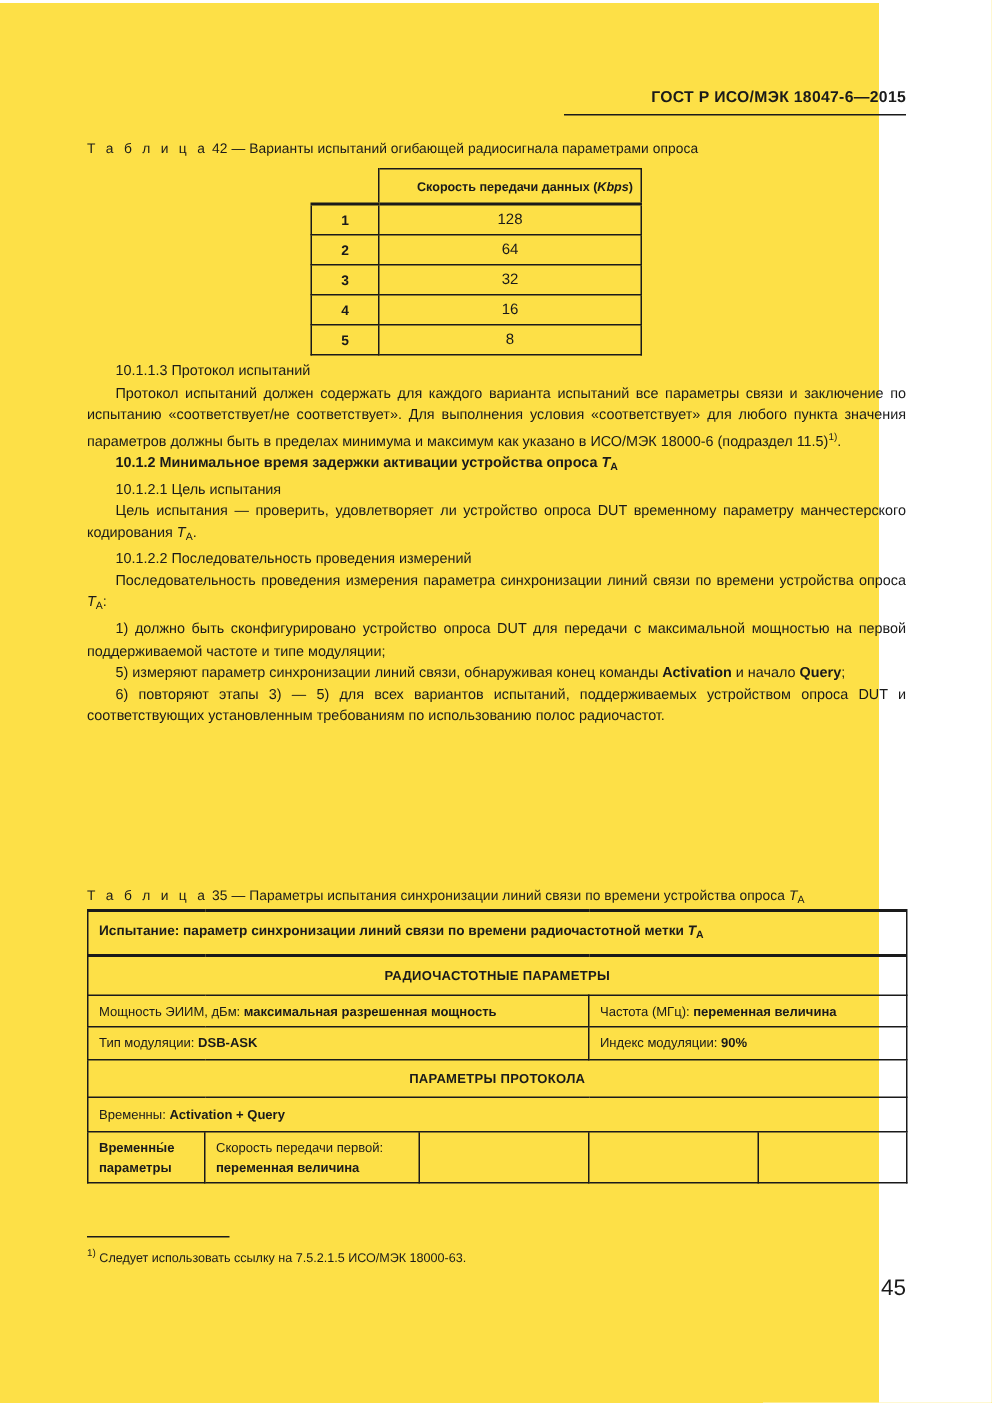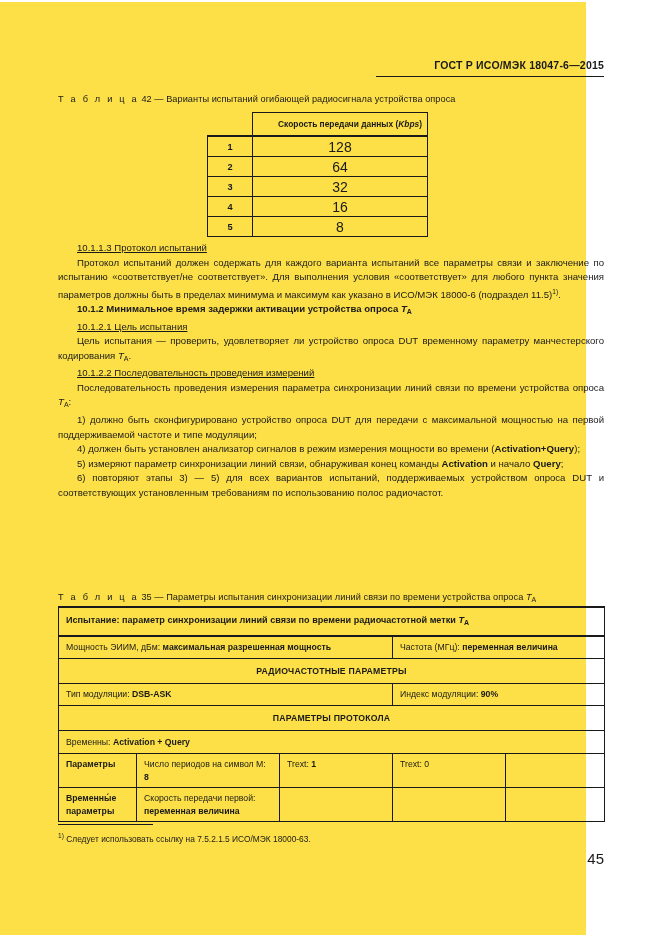--- a/index.html
+++ b/index.html
@@ -90,21 +90,21 @@
     border-bottom-width: 1px;
     padding-left: 20px;
   }
   table.t42 tbody tr:first-child td { border-top: 2px solid #1a1a1a; }
   table.t42 tbody td.idx {
     width: 44px;
     font-weight: bold;
     font-size: 9.2px;
   }
   table.t42 tbody td.val {
-    font-size: 14px;
+    font-size: 10px;
   }
   .t42 em { font-style: italic; }
 
   
   .body-text {
     position: absolute;
     left: 58px;
     width: 546px;
     font-size: 9.6px;
     line-height: 14.55px;
@@ -113,21 +113,20 @@
   .body-text p {
     margin: 0;
     text-indent: 19px;
   }
   .body-text p.hd {
     font-weight: bold;
     text-align: left;
   }
   .body-text p.sub {
     text-align: left;
-    text-decoration: underline;
   }
   b, strong { font-weight: bold; }
   .it { font-style: italic; }
   sub.sm {
     font-size: 7px;
     vertical-align: -2px;
     font-style: normal;
   }
   sup.fn {
     font-size: 6.6px;
@@ -217,21 +216,21 @@
 <div class="page">
 
   <div class="header">ГОСТ Р ИСО/МЭК 18047-6—2015</div>
   <div class="header-rule"></div>
 
   <div class="content" style="top:91px;">
     <p class="tbl-caption">
       <span class="spaced">Т а б л и ц а</span>
       <span>42</span>
       <span>—</span>
-      <span>Варианты испытаний огибающей радиосигнала устройства опроса</span>
+      <span>Варианты испытаний огибающей радиосигнала параметрами опроса</span>
     </p>
   </div>
 
   <div class="t42-wrap">
     <table class="t42">
       <thead>
         <tr>
           <th class="h-empty"></th>
           <th class="h-lbl">
             <span>Скорость передачи данных (</span><em class="it">Kbps</em><span>)</span>
@@ -276,21 +275,20 @@
     <p><span>Цель испытания — проверить, удовлетворяет ли устройство опроса DUT временному параметру манчестерского кодирования </span><i class="it">T</i><sub class="sm">A</sub><span>.</span></p>
 
     <p class="sub">10.1.2.2  Последовательность проведения измерений</p>
 
     <p><span>Последовательность проведения измерения параметра синхронизации линий связи по времени устройства опроса </span><i class="it">T</i><sub class="sm">A</sub><span>:</span></p>
 
     <p>1) должно быть сконфигурировано устройство опроса DUT для передачи с максимальной мощностью на первой поддерживаемой частоте и типе модуляции;</p>
 
 
 
-    <p><span>4) должен быть установлен анализатор сигналов в режим измерения мощности во времени (</span><b>Activation+Query</b><span>);</span></p>
 
     <p><span>5) измеряют параметр синхронизации линий связи, обнаруживая конец команды </span><b>Activation</b><span> и начало </span><b>Query</b><span>;</span></p>
 
     <p>6) повторяют этапы 3) — 5) для всех вариантов испытаний, поддерживаемых устройством опроса DUT и соответствующих установленным требованиям по использованию полос радиочастот.</p>
   </div>
 
   <div class="t43-cap">
     <p class="tbl-caption">
       <span class="spaced">Т а б л и ц а</span>
       <span>35</span>
@@ -306,42 +304,35 @@
         <col style="width:143px">
         <col style="width:113px">
         <col style="width:113px">
         <col style="width:99px">
       </colgroup>
       <tbody>
         <tr>
           <td class="title outer-top" colspan="5"><span>Испытание: параметр синхронизации линий связи по времени радиочастотной метки </span><i class="it">T</i><sub class="sm">A</sub></td>
         </tr>
         <tr>
+          <td class="section" colspan="5">РАДИОЧАСТОТНЫЕ ПАРАМЕТРЫ</td>
+        </tr>
+        <tr>
           <td colspan="3"><span>Мощность ЭИИМ, дБм: </span><b>максимальная разрешенная мощность</b></td>
           <td colspan="2"><span>Частота (МГц): </span><b>переменная величина</b></td>
         </tr>
         <tr>
-          <td class="section" colspan="5">РАДИОЧАСТОТНЫЕ ПАРАМЕТРЫ</td>
-        </tr>
-        <tr>
           <td colspan="3"><span>Тип модуляции: </span><b>DSB-ASK</b></td>
           <td colspan="2"><span>Индекс модуляции: </span><b>90%</b></td>
         </tr>
         <tr>
           <td class="section" colspan="5">ПАРАМЕТРЫ ПРОТОКОЛА</td>
         </tr>
         <tr>
           <td class="cmd" colspan="5"><span>Временны: </span><b>Activation + Query</b></td>
-        </tr>
-        <tr>
-          <td class="rowlbl">Параметры</td>
-          <td><span>Число периодов на символ M: </span><b>8</b></td>
-          <td><span>Trext: </span><b>1</b></td>
-          <td>Trext: 0</td>
-          <td class="blank"></td>
         </tr>
         <tr>
           <td class="rowlbl">Временны́е параметры</td>
           <td><span>Скорость передачи первой: </span><b>переменная величина</b></td>
           <td class="blank"></td>
           <td class="blank"></td>
           <td class="blank"></td>
         </tr>
       </tbody>
     </table>

